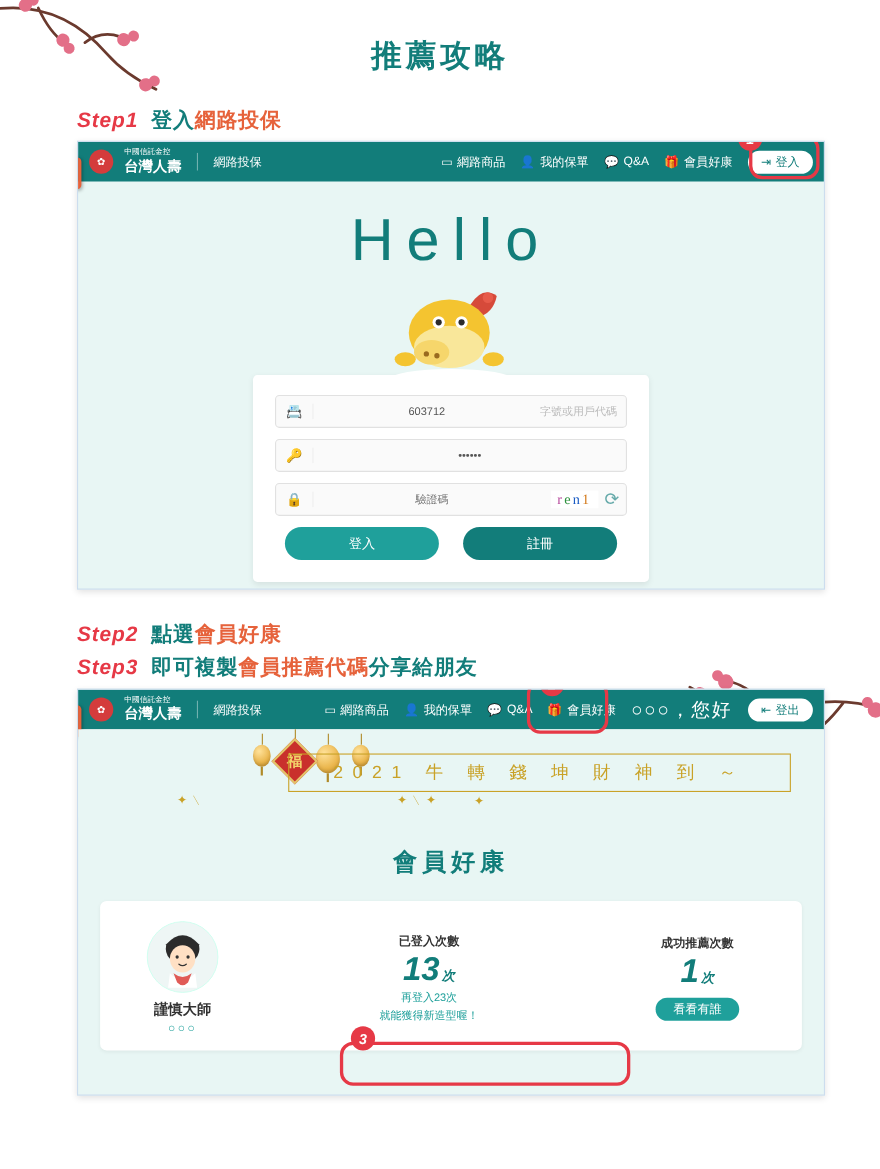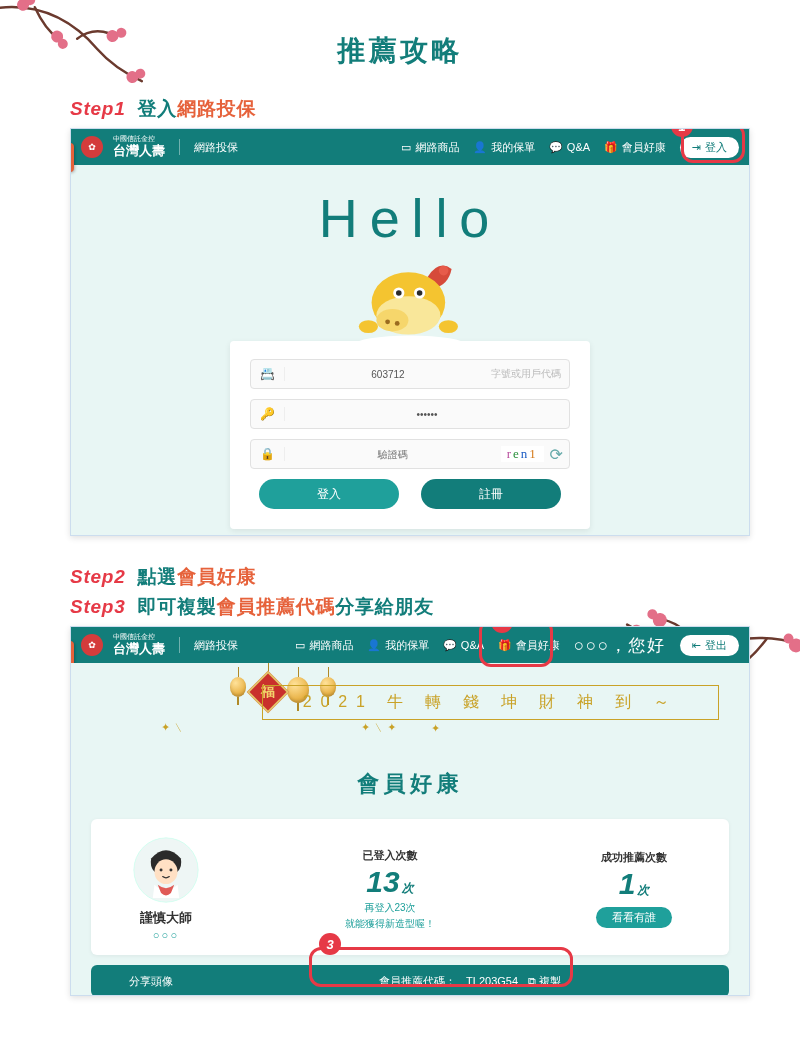--- a/index.html
+++ b/index.html
@@ -422,30 +422,19 @@
       <div class="stat-sub">就能獲得新造型喔！</div>
     </div>
 
     <div class="right-col">
       <div class="stat-label">成功推薦次數</div>
       <div class="stat-num"><span>1</span><small>次</small></div>
       <div class="mini-btn">看看有誰</div>
     </div>
   </div>
 
-  <div class="footer-bar">
-    <div class="footer-cell">分享頭像</div>
-    <div class="footer-main">
-      <span>會員推薦代碼：</span>
-      <span>TL203G54</span>
-      <span class="copy-link">
-          <span>⧉</span>
-          <span>複製</span>
-        </span>
-    </div>
-  </div>
 
   <div class="callout" style="top:-8px;left:408px;width:74px;height:48px;"></div>
   <div class="callnum" style="top:-16px;left:420px;">2</div>
 
   <div class="callout" style="bottom:8px;left:238px;width:264px;height:40px;"></div>
   <div class="callnum" style="bottom:40px;left:248px;">3</div>
 </div>
 
 </body></html>

